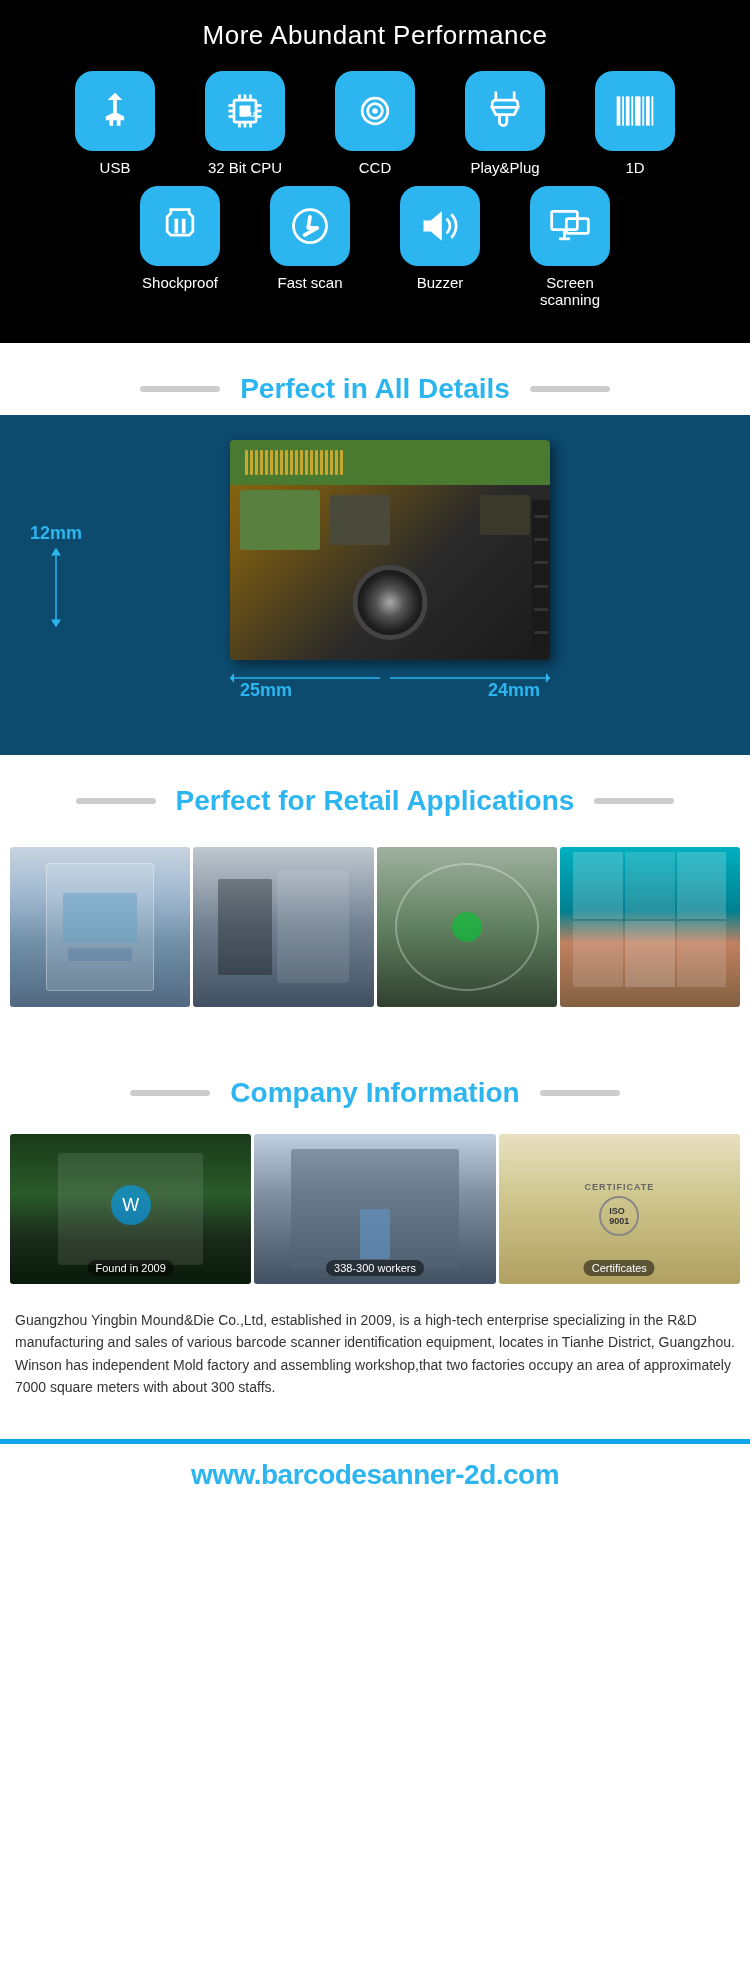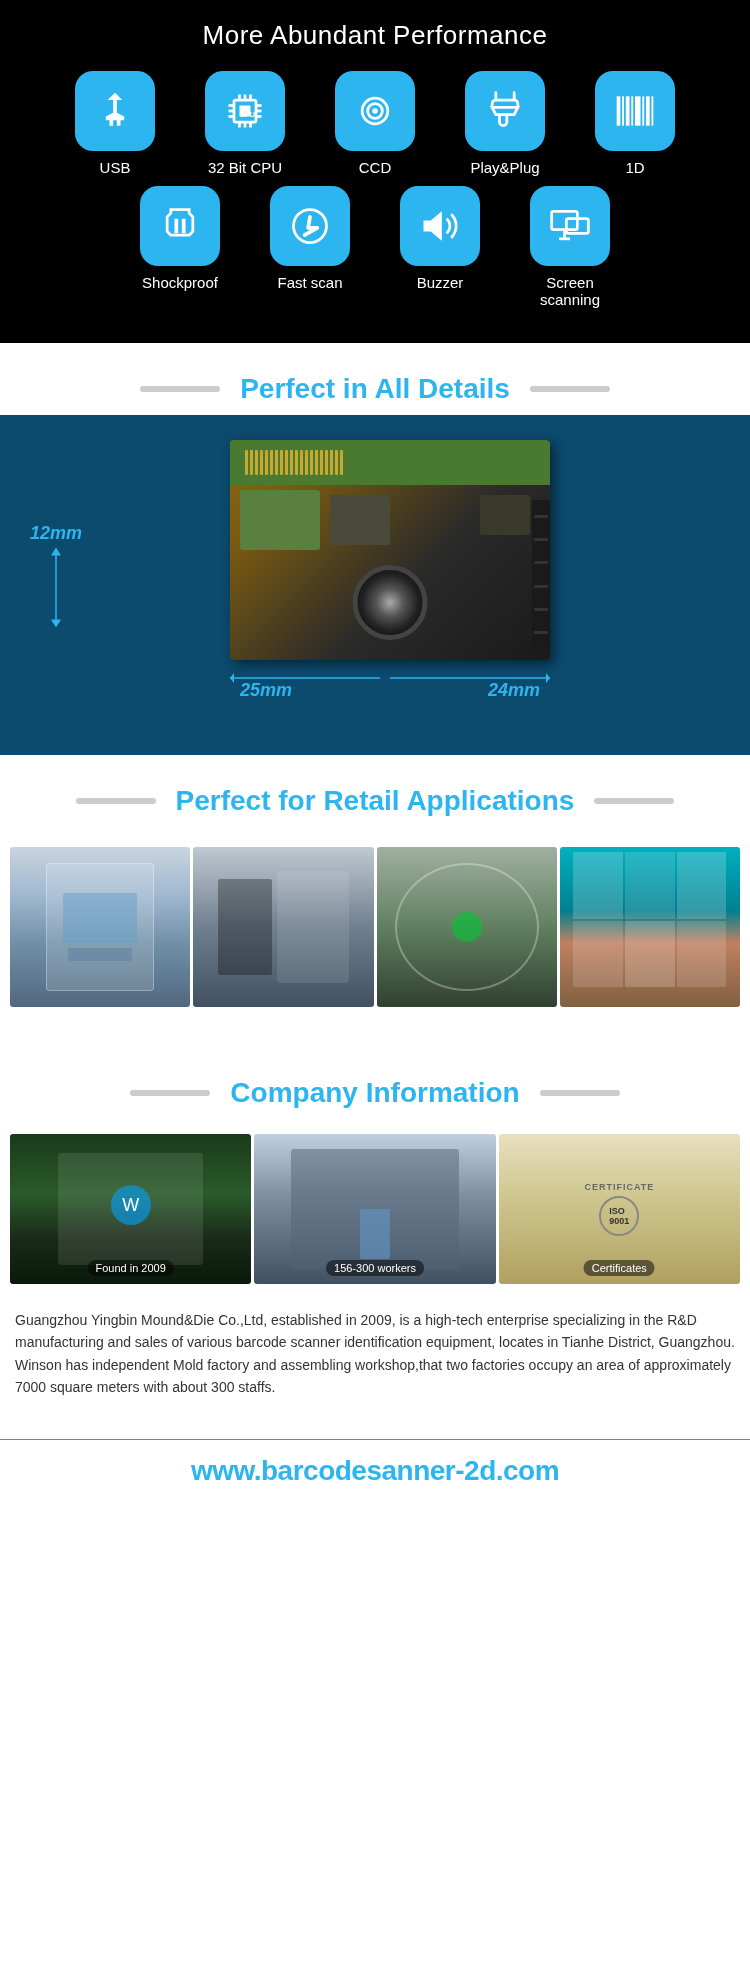--- a/index.html
+++ b/index.html
@@ -87,21 +87,20 @@
       background: #0c4a6e;
       padding-bottom: 20px;
     }
     .product-image-container {
       display: flex;
       align-items: center;
       justify-content: center;
       padding: 20px 30px 30px;
       position: relative;
       min-height: 320px;
-      font-style: italic;
     }
 
     
     .retail-section {
       background: #fff;
       padding-bottom: 20px;
     }
     .retail-images {
       display: flex;
       gap: 3px;
@@ -158,21 +157,21 @@
       font-size: 14px;
       line-height: 1.6;
       color: #333;
     }
 
     
     .footer-url {
       background: #fff;
       text-align: center;
       padding: 15px 10px 20px;
-      border-top: 1px solid #0ea5e9;
+      border-top: 5px solid #0ea5e9;
     }
     .footer-url-text {
       font-size: 28px;
       font-weight: bold;
       color: #2db5f0;
       letter-spacing: -0.5px;
     }
 
     
     .icon-svg {
@@ -442,21 +441,21 @@
         </div>
       </div>
       <div class="company-caption">Found in 2009</div>
     </div>
     <div class="company-img company-img-2">
       <div style="width:100%;height:100%;display:flex;align-items:center;justify-content:center;">
         <div style="width:70%;height:80%;background:rgba(80,100,120,0.5);border-radius:3px;display:flex;align-items:flex-end;justify-content:center;padding-bottom:10px;">
           <div style="width:30px;height:50px;background:rgba(100,150,200,0.6);border-radius:2px;"></div>
         </div>
       </div>
-      <div class="company-caption">156-300 workers</div>
+      <div class="company-caption">338-300 workers</div>
     </div>
     <div class="company-img company-img-3">
       <div style="width:100%;height:100%;display:flex;flex-direction:column;align-items:center;justify-content:center;gap:4px;">
         <div style="font-size:9px;color:#666;font-weight:bold;letter-spacing:1px;">CERTIFICATE</div>
         <div style="width:40px;height:40px;border:2px solid #888;border-radius:50%;display:flex;align-items:center;justify-content:center;font-size:9px;font-weight:bold;color:#333;">ISO<br>9001</div>
       </div>
       <div class="company-caption">Certificates</div>
     </div>
   </div>
   <p class="company-text">Guangzhou Yingbin Mound&amp;Die Co.,Ltd, established in 2009, is a high-tech enterprise specializing in the R&amp;D manufacturing and sales of various barcode scanner identification equipment, locates in Tianhe District, Guangzhou. Winson has independent Mold factory and assembling workshop,that two factories occupy an area of approximately 7000 square meters with about 300 staffs.</p>

